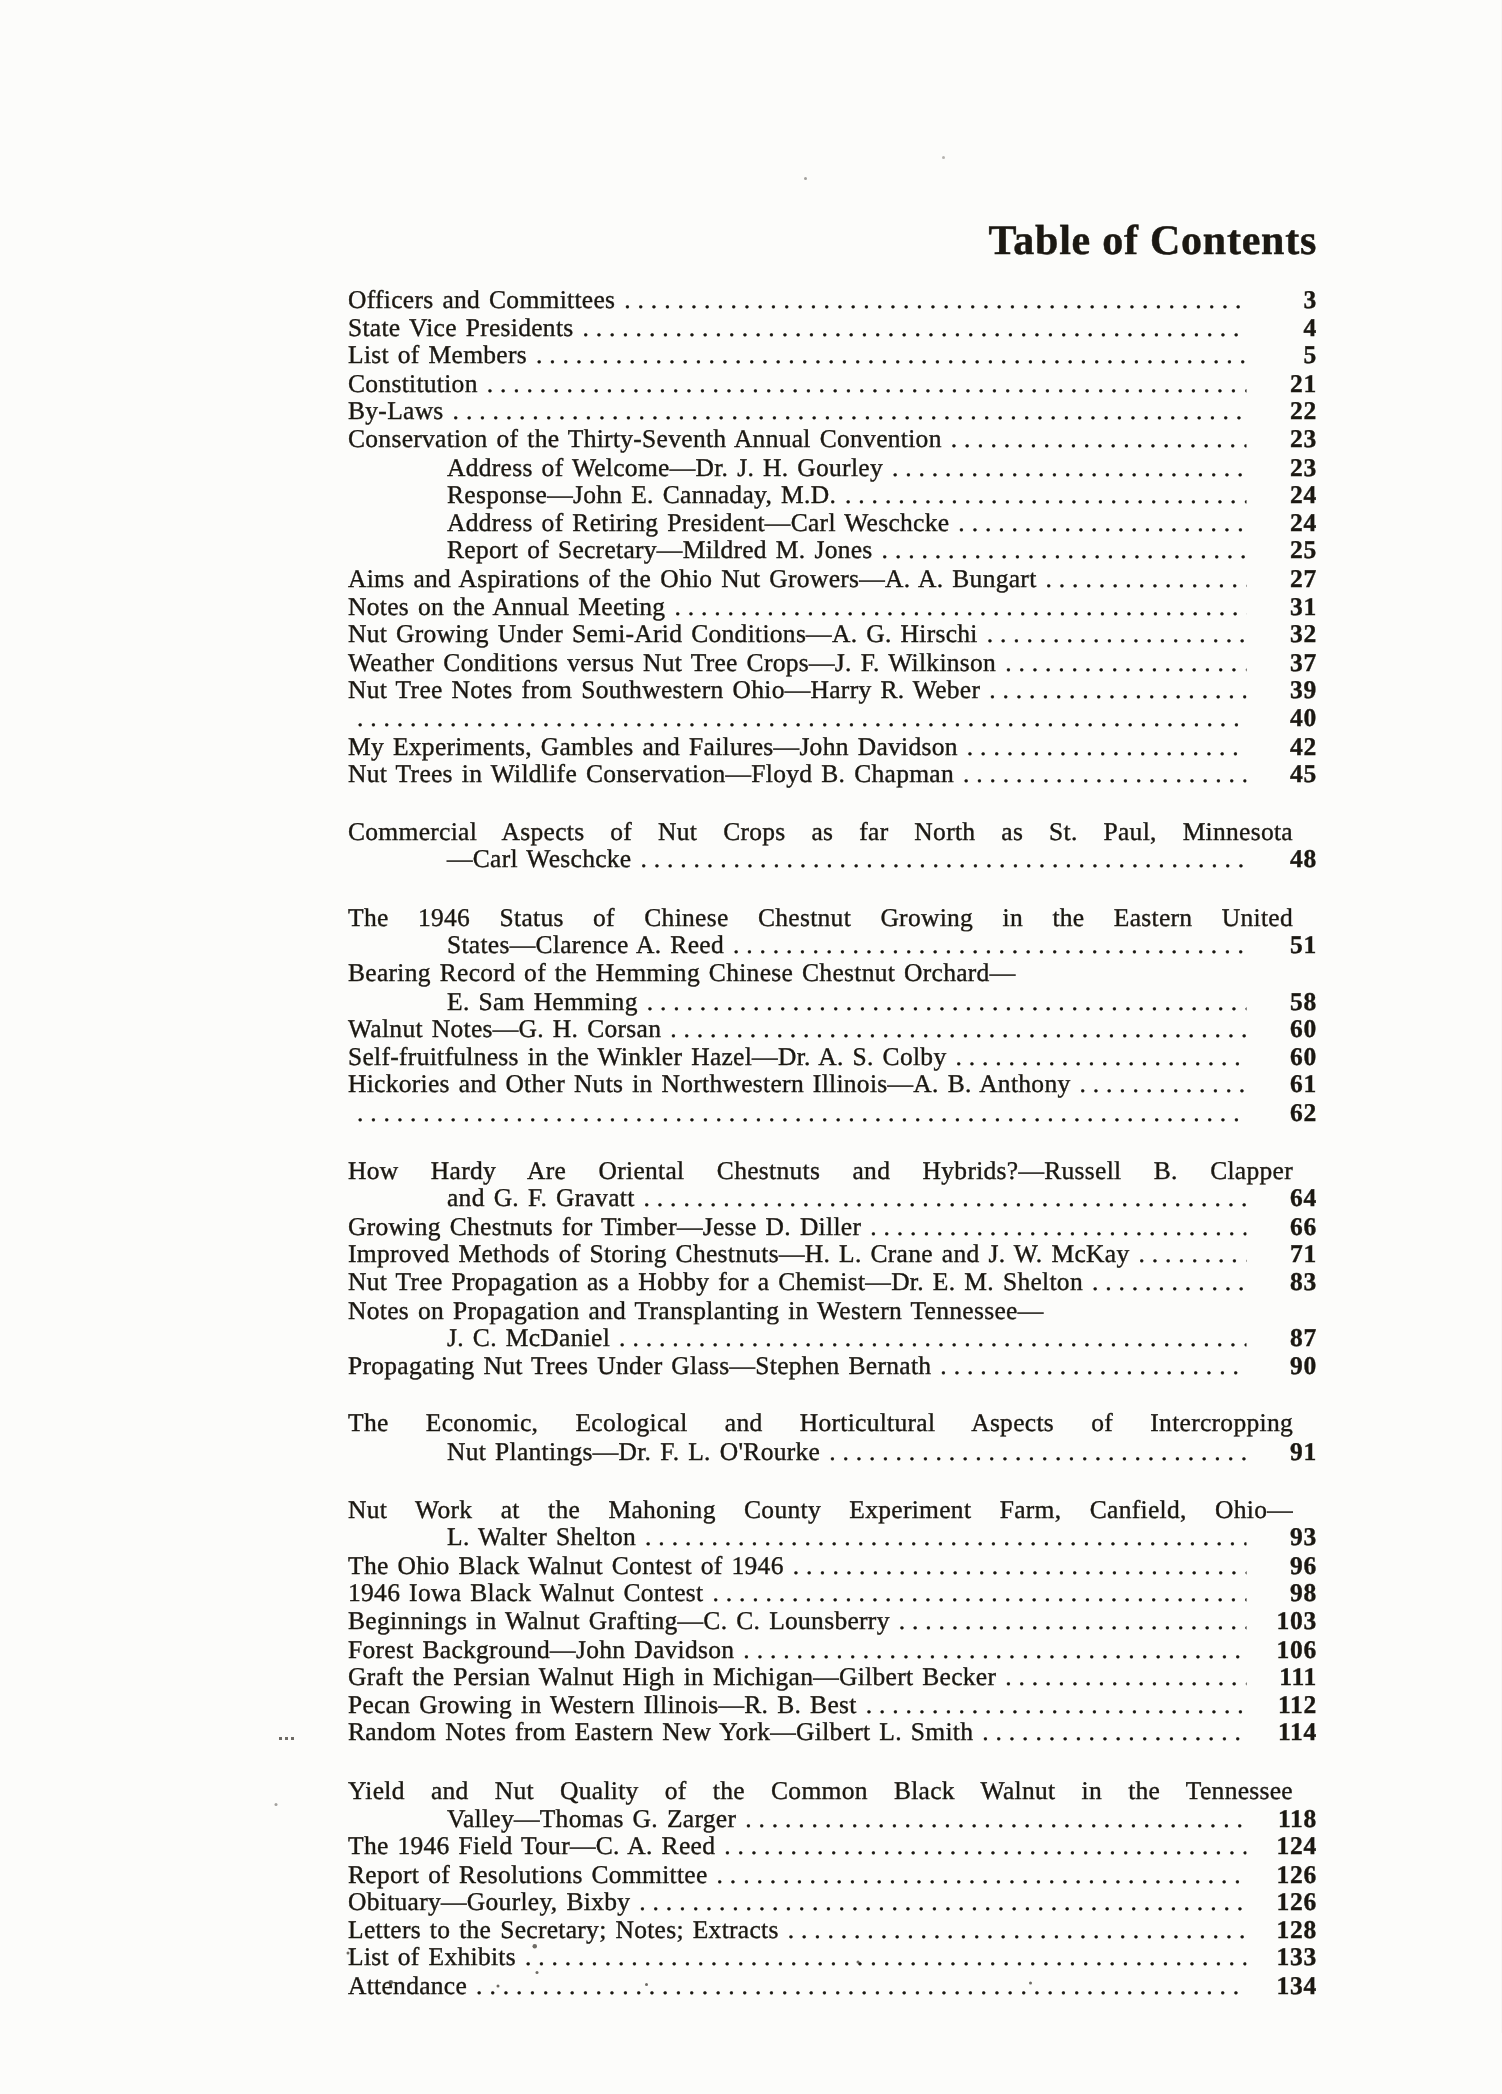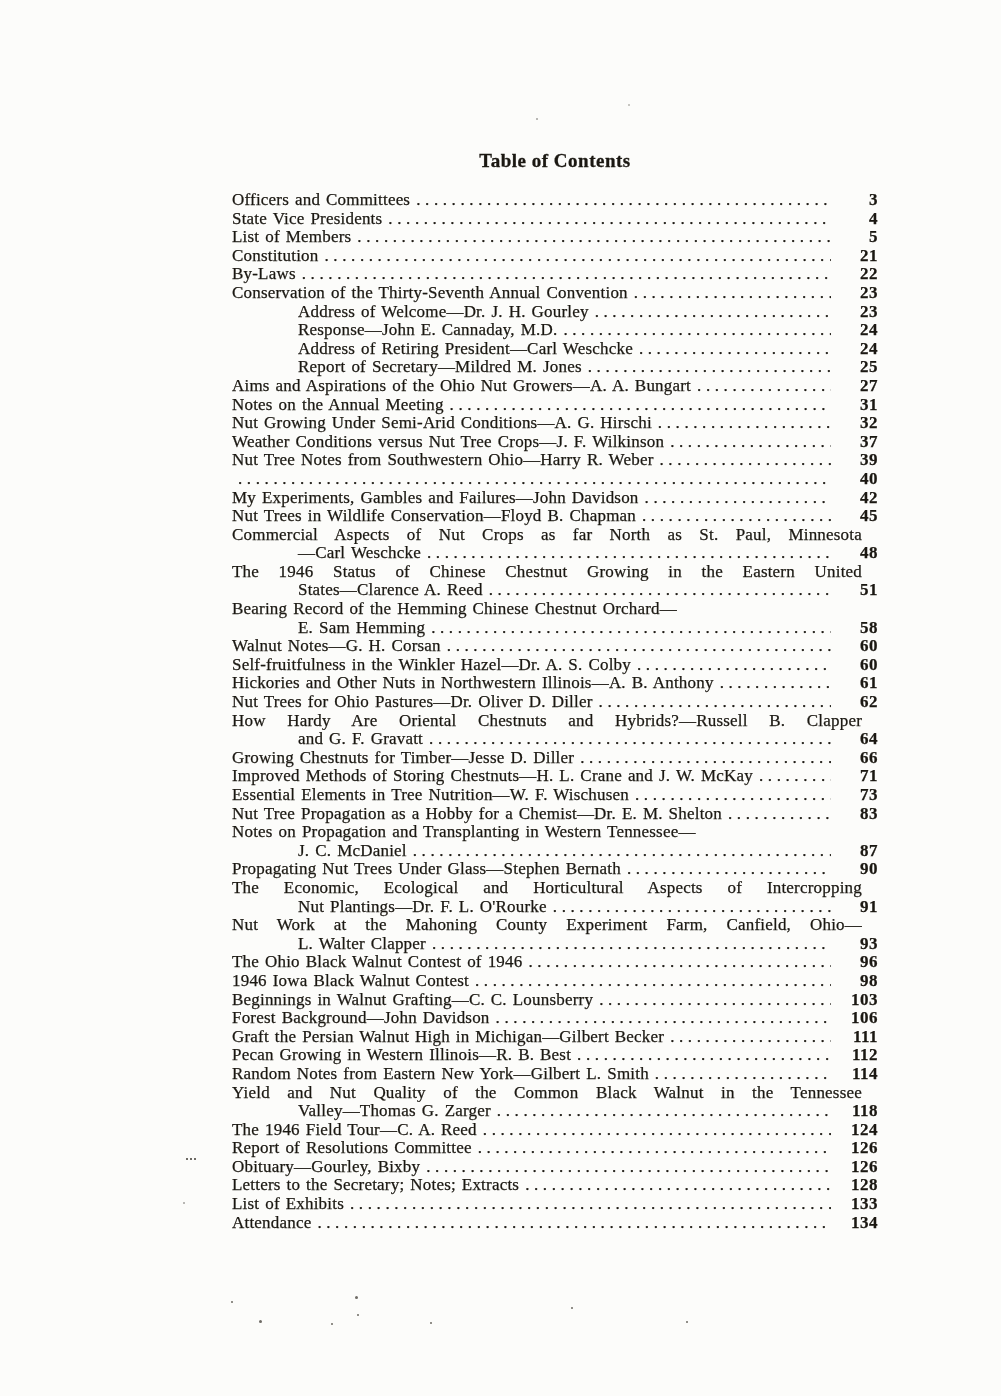--- a/index.html
+++ b/index.html
@@ -13,23 +13,23 @@
     font-family: "Liberation Serif", "DejaVu Serif", serif;
     color: #1b1812;
   }
   .content {
     position: absolute;
     left: 232px;
     top: 146px;
     width: 646px;
   }
   .doc-title {
-    font-size: 19px;
+    font-size: 28px;
     font-weight: bold;
-    text-align: center;
+    text-align: right;
     letter-spacing: 0.5px;
     margin: 0 0 15px 0;
     line-height: 30px;
     -webkit-text-stroke: 0.3px;
   }
   .toc {
     font-size: 17px;
     line-height: 18.6px;
     word-spacing: 1.5px;
     letter-spacing: 0.2px;
@@ -45,20 +45,21 @@
   .pre {
     height: 18.6px;
     overflow: hidden;
     white-space: nowrap;
     margin-right: 16px;
   }
   .pre.just {
     white-space: normal;
     text-align: justify;
     text-align-last: justify;
+    margin-top: 20px;
   }
   .t { flex: 0 0 auto; }
   .leader {
     flex: 1 1 0;
     min-width: 0;
     overflow: hidden;
     white-space: nowrap;
     margin: 0 3px 0 6px;
   }
   .leader::after {
@@ -204,46 +205,40 @@
           <span class="t">Self-fruitfulness in the Winkler Hazel—Dr. A. S. Colby</span>
           <span class="leader"></span>
           <span class="pg">60</span>
         </div>
         <div class="row">
           <span class="t">Hickories and Other Nuts in Northwestern Illinois—A. B. Anthony</span>
           <span class="leader"></span>
           <span class="pg">61</span>
         </div>
         <div class="row">
-          <span class="t">Nut Trees for Ohio Pastures—Dr. Oliver D. Diller</span>
           <span class="leader"></span>
           <span class="pg">62</span>
         </div>
         <div class="pre just">How Hardy Are Oriental Chestnuts and Hybrids?—Russell B. Clapper</div>
         <div class="row ind">
           <span class="t">and G. F. Gravatt</span>
           <span class="leader"></span>
           <span class="pg">64</span>
         </div>
         <div class="row">
           <span class="t">Growing Chestnuts for Timber—Jesse D. Diller</span>
           <span class="leader"></span>
           <span class="pg">66</span>
         </div>
         <div class="row">
           <span class="t">Improved Methods of Storing Chestnuts—H. L. Crane and J. W. McKay</span>
           <span class="leader"></span>
           <span class="pg">71</span>
         </div>
         <div class="row">
-          <span class="t">Essential Elements in Tree Nutrition—W. F. Wischusen</span>
-          <span class="leader"></span>
-          <span class="pg">73</span>
-        </div>
-        <div class="row">
           <span class="t">Nut Tree Propagation as a Hobby for a Chemist—Dr. E. M. Shelton</span>
           <span class="leader"></span>
           <span class="pg">83</span>
         </div>
         <div class="pre">Notes on Propagation and Transplanting in Western Tennessee—</div>
         <div class="row ind">
           <span class="t">J. C. McDaniel</span>
           <span class="leader"></span>
           <span class="pg">87</span>
         </div>
@@ -253,21 +248,21 @@
           <span class="pg">90</span>
         </div>
         <div class="pre just">The Economic, Ecological and Horticultural Aspects of Intercropping</div>
         <div class="row ind">
           <span class="t">Nut Plantings—Dr. F. L. O'Rourke</span>
           <span class="leader"></span>
           <span class="pg">91</span>
         </div>
         <div class="pre just">Nut Work at the Mahoning County Experiment Farm, Canfield, Ohio—</div>
         <div class="row ind">
-          <span class="t">L. Walter Clapper</span>
+          <span class="t">L. Walter Shelton</span>
           <span class="leader"></span>
           <span class="pg">93</span>
         </div>
         <div class="row">
           <span class="t">The Ohio Black Walnut Contest of 1946</span>
           <span class="leader"></span>
           <span class="pg">96</span>
         </div>
         <div class="row">
           <span class="t">1946 Iowa Black Walnut Contest</span>

